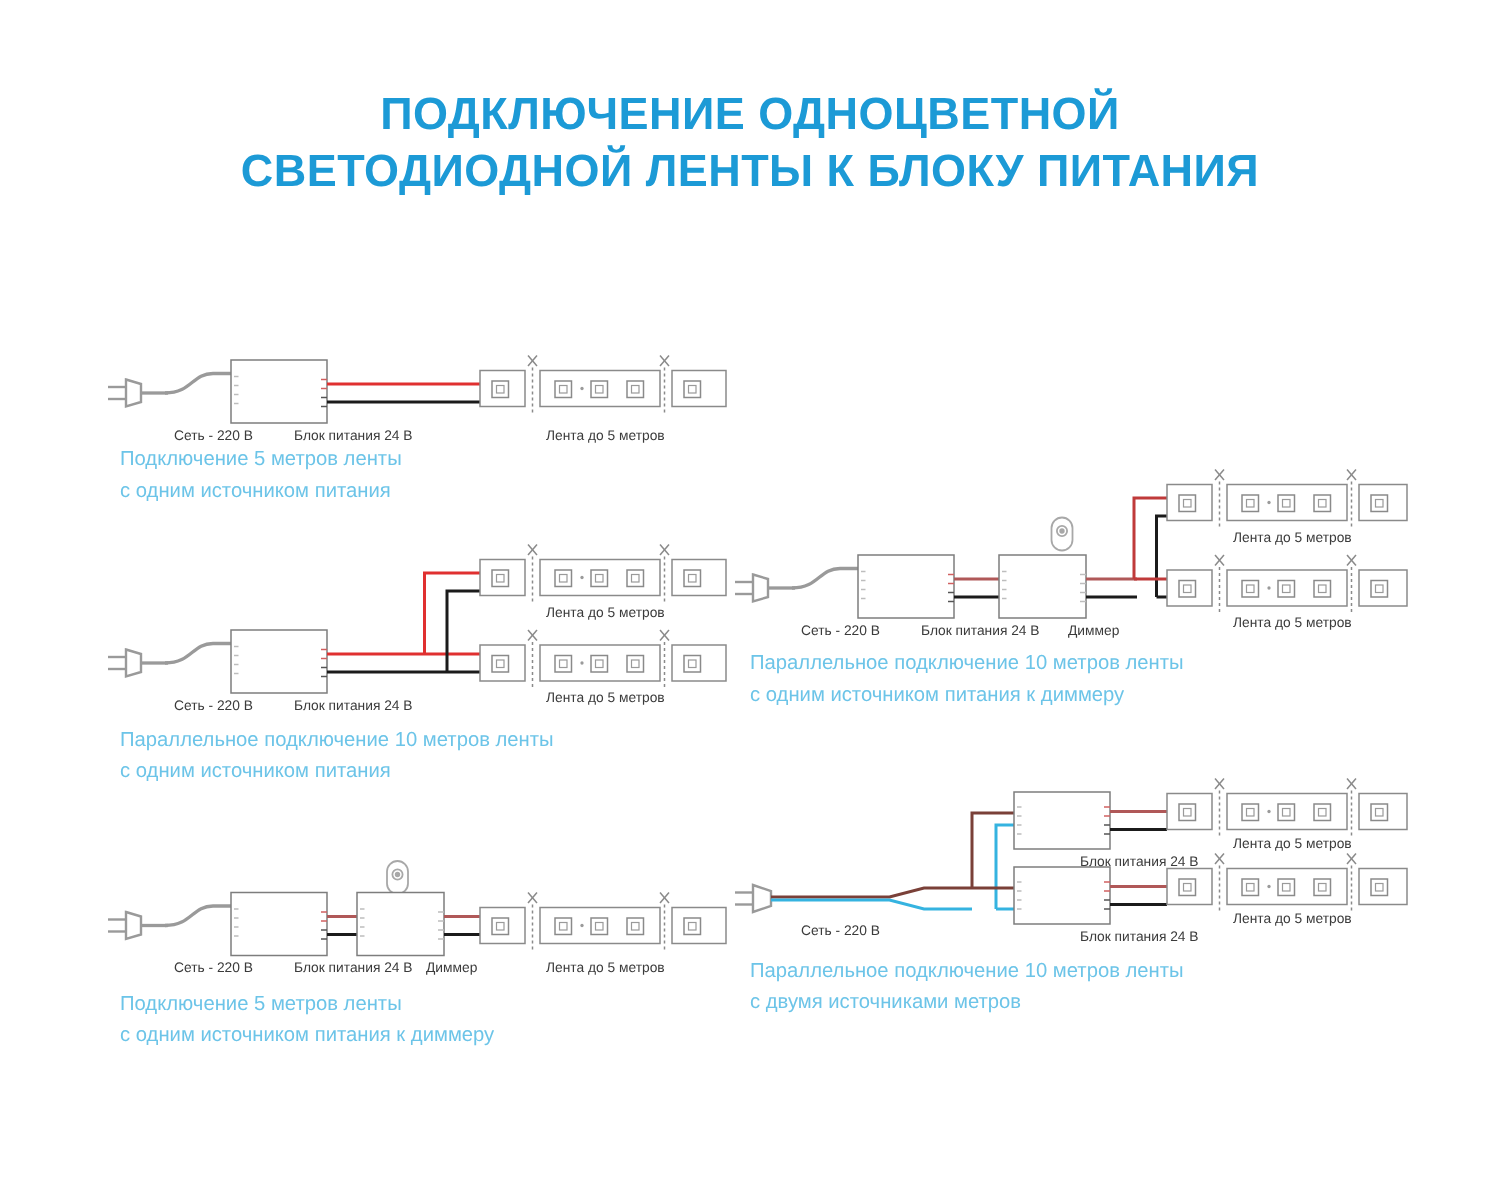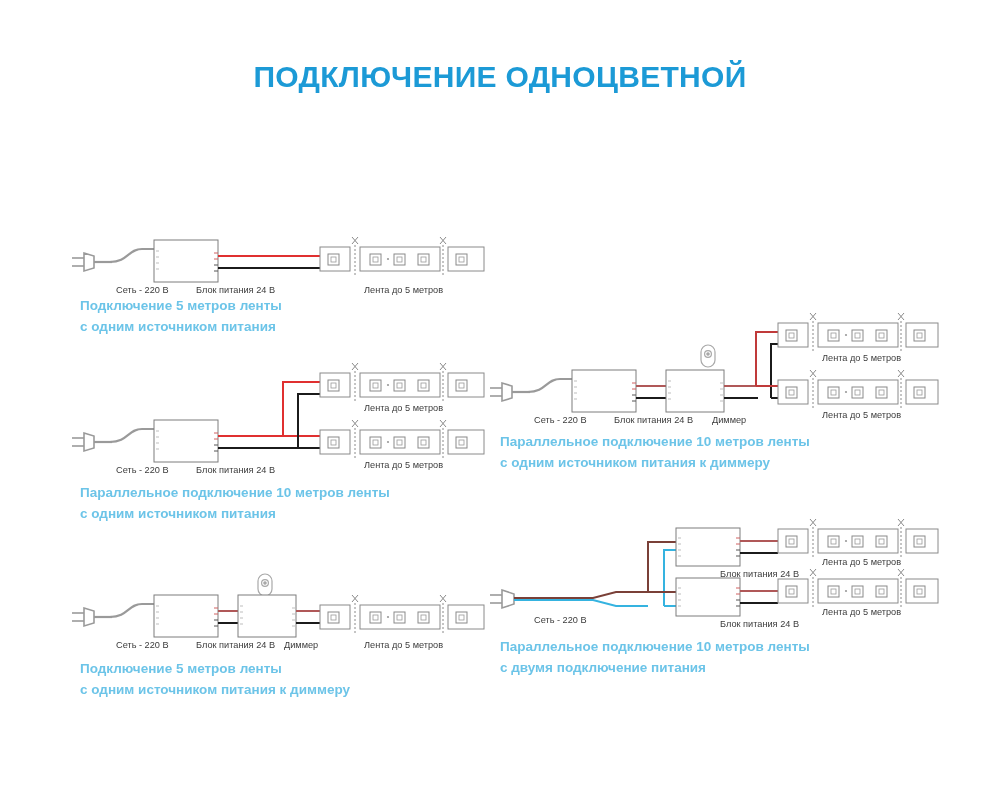--- a/index.html
+++ b/index.html
@@ -17,39 +17,39 @@
     letter-spacing:.3px;
   }
   .title .l2{display:block;}
 
   
   .diagram{position:absolute;}
 
   .caption{
     position:absolute;color:#6cc4e8;font-size:13.5px;line-height:1.55;
     white-space:nowrap;
-    font-weight:bold;
   }
   .caption .c2{display:block;}
 
   .lbl{
     position:absolute;font-size:9.2px;color:#3b3b3b;white-space:nowrap;
     font-family:"Liberation Sans","DejaVu Sans",sans-serif;
     margin-left:46px;
   }
 
   svg{display:block;overflow:visible;}
 </style>
 </head>
 <body>
 
 <div class="page">
 
   <div class="title">
     <span>ПОДКЛЮЧЕНИЕ ОДНОЦВЕТНОЙ</span>
+    <span class="l2">СВЕТОДИОДНОЙ ЛЕНТЫ К БЛОКУ ПИТАНИЯ</span>
   </div>
 
   <div class="diagram" style="left:70px;top:235px;width:430px;height:60px;">
     <svg width="430" height="60" viewBox="0 0 430 60">
 
       <g stroke="#9a9a9a" fill="none" stroke-width="1.6">
         <line x1="2" y1="23" x2="14" y2="23"></line>
         <line x1="2" y1="31" x2="14" y2="31"></line>
         <path d="M14 18 L24 21 L24 33 L14 36 Z" fill="#ffffff"></path>
         <path d="M24 27 C34 27 36 27 42 27" stroke-width="2.2"></path>
@@ -525,16 +525,16 @@
       </g>
     </svg>
     <div class="lbl" style="left:186px;top:49px;">Блок питания 24 В</div>
     <div class="lbl" style="left:288px;top:37px;">Лента до 5 метров</div>
     <div class="lbl" style="left:0px;top:95px;">Сеть - 220 В</div>
     <div class="lbl" style="left:186px;top:99px;">Блок питания 24 В</div>
     <div class="lbl" style="left:288px;top:87px;">Лента до 5 метров</div>
   </div>
   <div class="caption" style="left:500px;top:637px;">
     <span>Параллельное подключение 10 метров ленты</span>
-    <span class="c2">с двумя подключение питания</span>
+    <span class="c2">с двумя источниками метров</span>
   </div>
 
 </div>
 
 </body></html>

